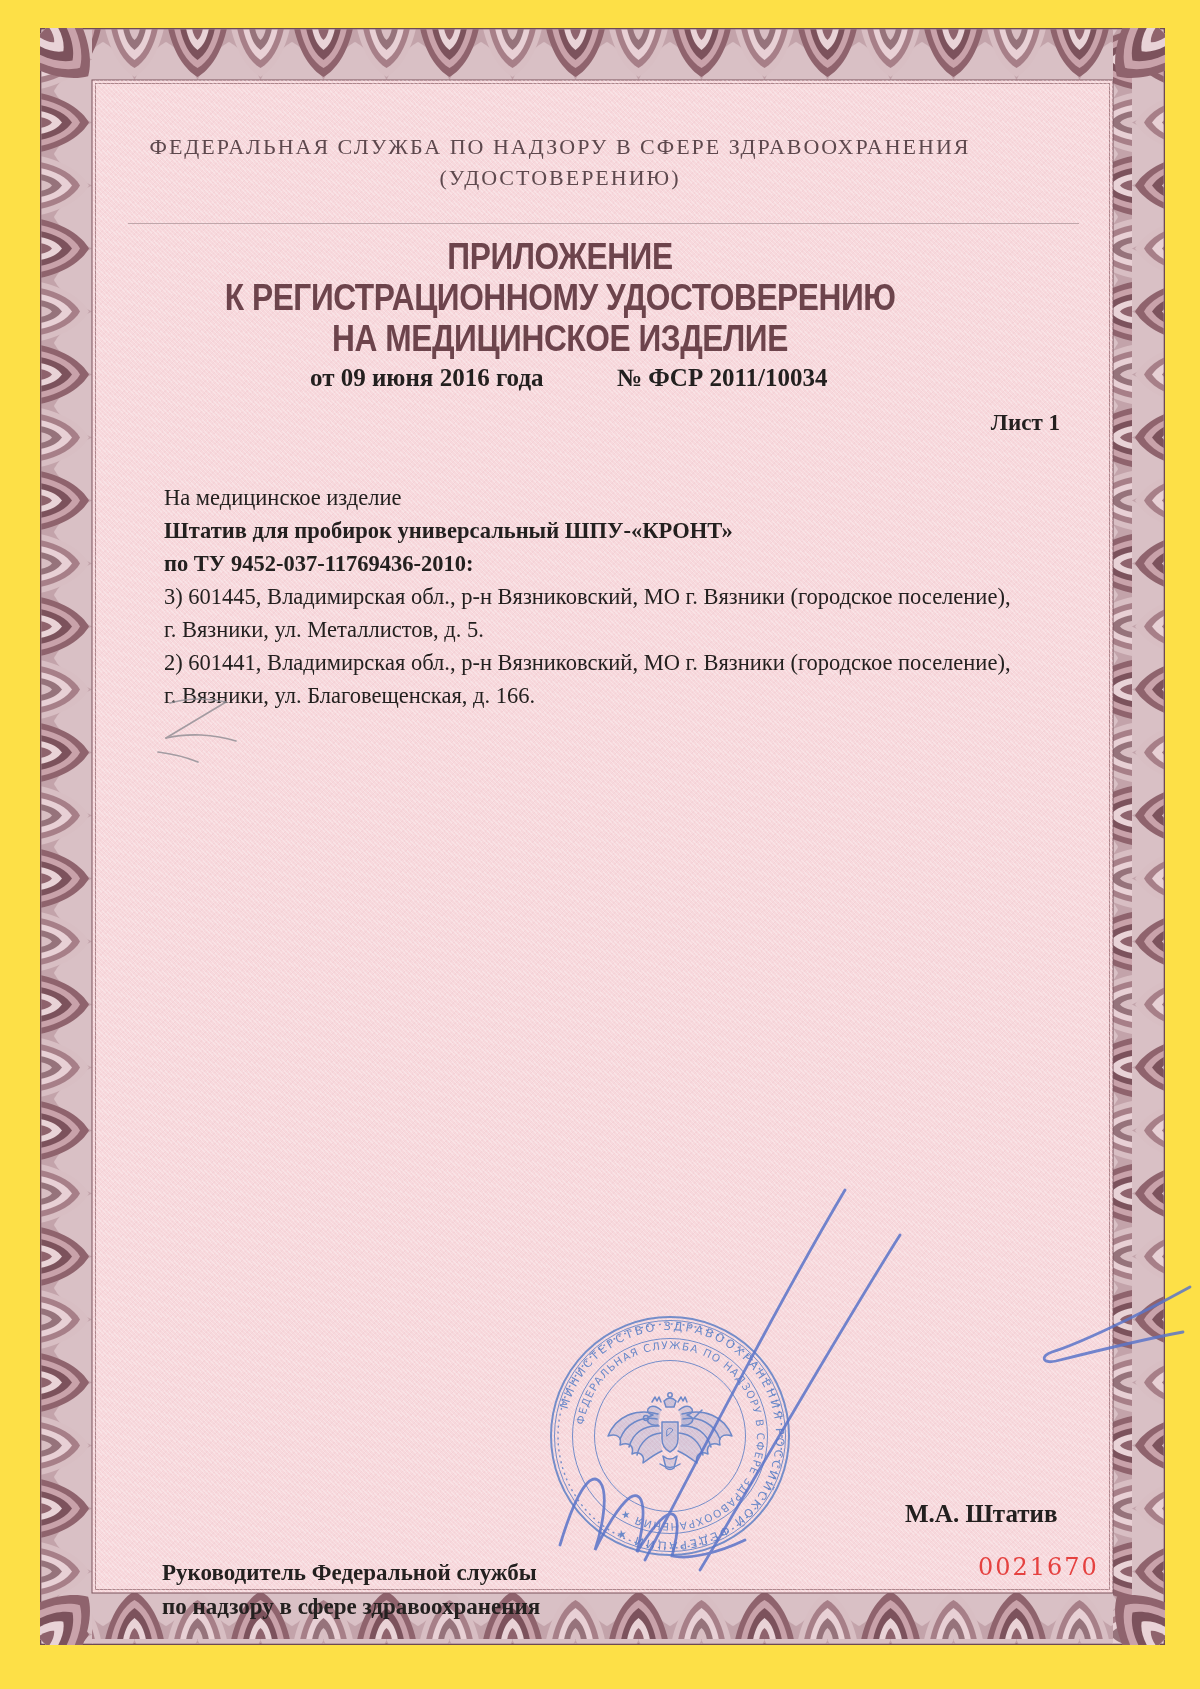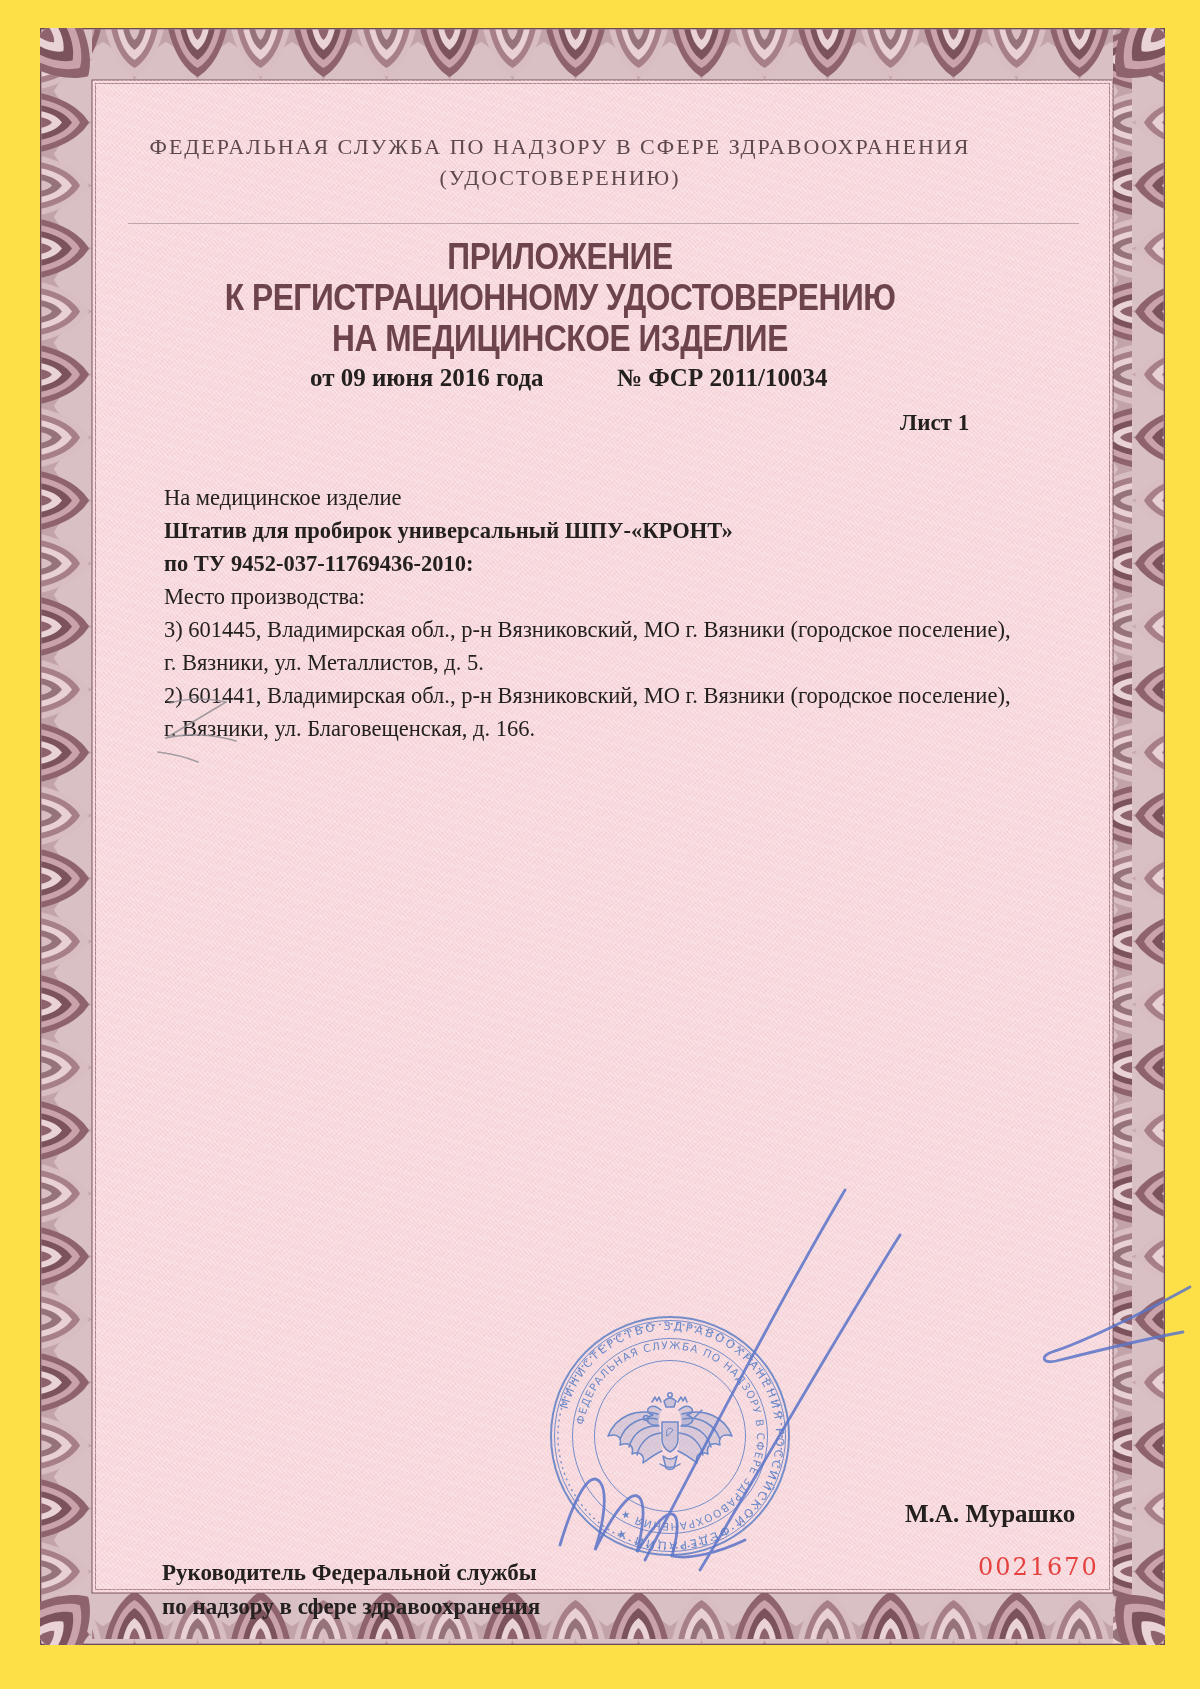--- a/index.html
+++ b/index.html
@@ -16,21 +16,21 @@
   .txt{position:absolute;z-index:2;color:#23201f;}
   .center{left:0;width:1120px;text-align:center;}
   #agency{top:131px;font-size:22px;letter-spacing:2px;color:#5d484d;line-height:31px;}
   #rule{position:absolute;left:128px;top:223px;width:951px;height:1px;background:#b59da1;z-index:2;opacity:.85;}
   #title{top:236px;color:#6d444c;font-family:"Liberation Sans",sans-serif;font-weight:bold;
          font-size:36px;line-height:41px;}
   #title .tl{display:inline-block;transform:scaleX(.88);transform-origin:center;white-space:nowrap;letter-spacing:-.5px;}
   .dateln{top:364px;font-weight:bold;font-size:25px;white-space:nowrap;}
   #dateFrom{left:310px;}
   #regNum{left:617px;}
-  #sheet{top:410px;left:900px;width:160px;font-weight:bold;font-size:23px;}
+  #sheet{top:410px;left:900px;width:160px;text-align:right;font-weight:bold;font-size:23px;}
   #bodyblock{top:481px;left:164px;width:880px;font-size:22.5px;line-height:33px;}
   .b{font-weight:bold;}
   #footTitle{top:1556px;left:162px;font-weight:bold;font-size:23px;line-height:34px;}
   #signerName{top:1500px;left:905px;font-weight:bold;font-size:25px;}
   #serial{top:1553px;left:978px;font-family:"DejaVu Serif",serif;font-size:24px;letter-spacing:2px;
           color:#e5413f;z-index:2;}
   #stamp{position:absolute;left:540px;top:1306px;z-index:3;filter:blur(.3px);opacity:.92;}
   #signature{position:absolute;left:540px;top:1140px;z-index:4;}
   #zmark{position:absolute;left:152px;top:692px;z-index:2;}
 </style>
@@ -99,41 +99,40 @@
   </div>
 
   <div class="txt dateln" id="dateFrom">от  09 июня 2016 года</div>
   <div class="txt dateln" id="regNum">№  ФСР 2011/10034</div>
   <div class="txt" id="sheet">Лист  1</div>
 
   <div class="txt" id="bodyblock">
     <div>На медицинское изделие</div>
     <div class="b">Штатив для пробирок универсальный ШПУ-«КРОНТ»</div>
     <div class="b">по ТУ 9452-037-11769436-2010:</div>
-    <div>Место производства:</div>
     <div>3) 601445, Владимирская обл., р-н Вязниковский, МО г. Вязники (городское поселение),</div>
     <div>г. Вязники, ул. Металлистов, д. 5.</div>
     <div>2) 601441, Владимирская обл., р-н Вязниковский, МО г. Вязники (городское поселение),</div>
     <div>г. Вязники, ул. Благовещенская, д. 166.</div>
   </div>
 
   <svg id="zmark" width="100" height="78" viewBox="0 0 100 78">
     <g fill="none" stroke="#8f8c93" stroke-width="1.7" stroke-linecap="round" opacity=".8">
       <path d="M18,11 C36,6 56,6 74,10"></path>
       <path d="M74,10 L14,46"></path>
       <path d="M14,46 C36,41 62,42 84,49"></path>
       <path d="M6,60 C22,62 36,66 46,70"></path>
     </g>
   </svg>
 
   <div class="txt" id="footTitle">
     <div>Руководитель Федеральной службы</div>
     <div>по надзору в сфере здравоохранения</div>
   </div>
-  <div class="txt" id="signerName">М.А. Мурашко</div>
+  <div class="txt" id="signerName">М.А. Штатив</div>
   <div class="txt" id="serial">0021670</div>
 
   <svg id="stamp" width="260" height="260" viewBox="0 0 260 260" xmlns="http://www.w3.org/2000/svg" xmlns:xlink="http://www.w3.org/1999/xlink">
     <defs>
       <path id="ringOuter" d="M 24,130 A 106,106 0 1 1 236,130 A 106,106 0 1 1 24,130"></path>
       <path id="ringInner" d="M 43,130 A 87,87 0 1 1 217,130 A 87,87 0 1 1 43,130"></path>
     </defs>
     <g stroke="#5078c4" fill="none" opacity=".85">
       <circle cx="130" cy="130" r="119" stroke-width="2"></circle>
       <circle cx="130" cy="130" r="115.5" stroke-width="1"></circle>

